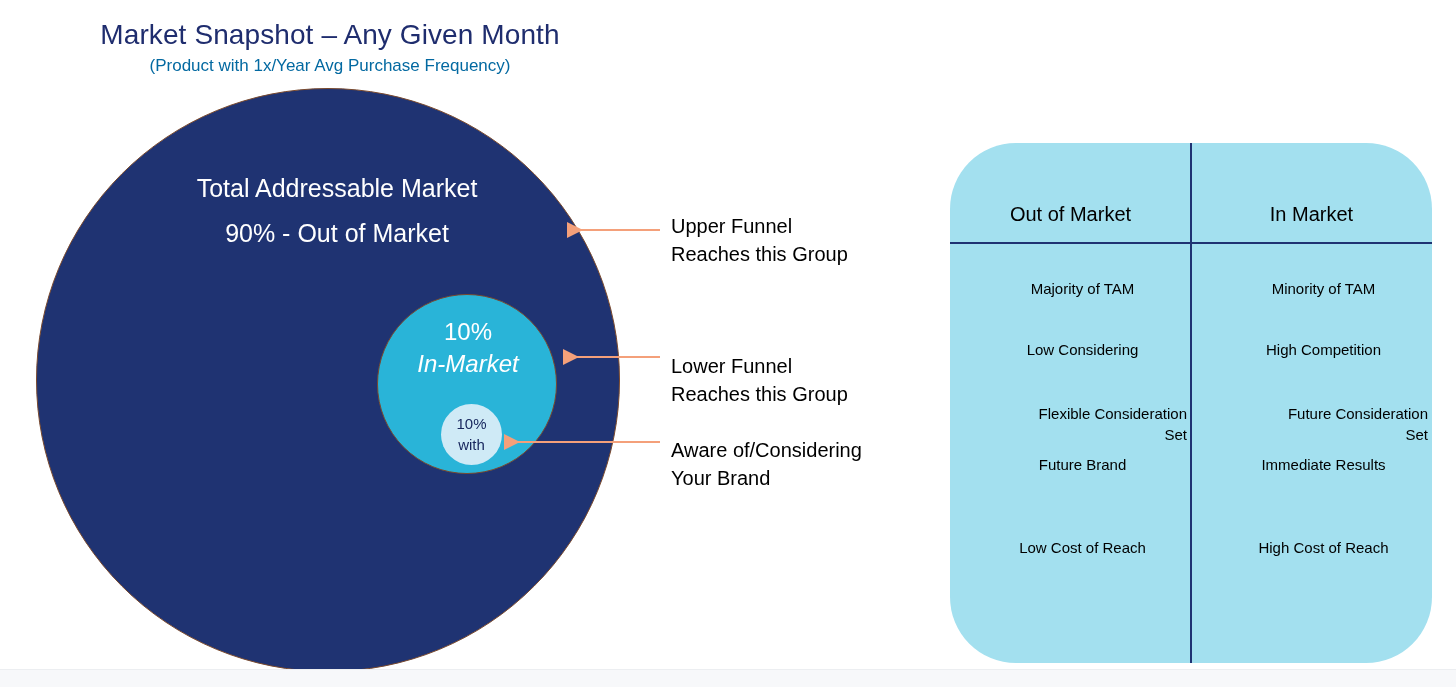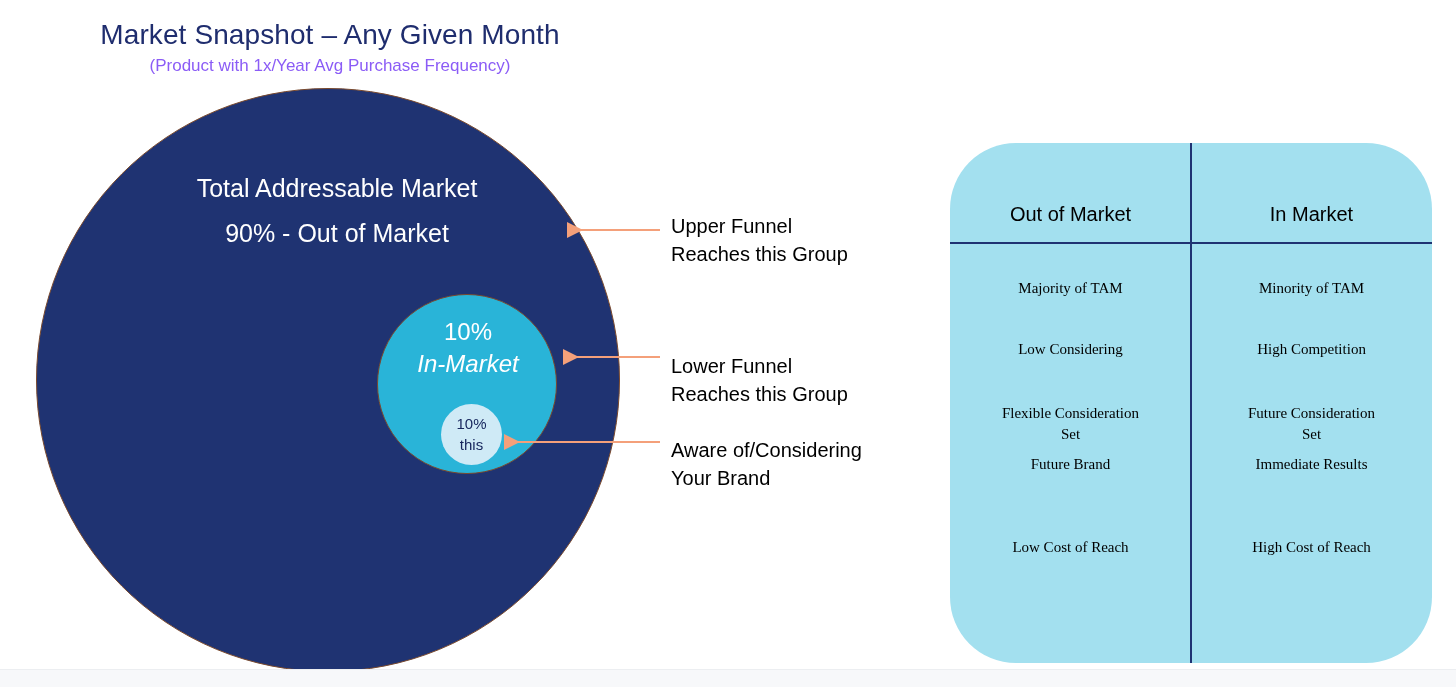--- a/index.html
+++ b/index.html
@@ -41,21 +41,21 @@
     text-align: center;
   }
   .main-title {
     color: #1f2d6e;
     font-size: 28px;
     line-height: 34px;
     letter-spacing: 0.1px;
     white-space: nowrap;
   }
   .sub-title {
-    color: #8b5cf6;
+    color: #0369a1;
     font-size: 17px;
     line-height: 24px;
     margin-top: 2px;
     white-space: nowrap;
   }
 
   
   .circle-tam {
     position: absolute;
     left: 36px;
@@ -185,42 +185,41 @@
   }
   .compare-head-cell {
     width: 241px;
     text-align: center;
     font-size: 20px;
     line-height: 26px;
     color: #000000;
   }
   .compare-body {
     position: absolute;
-    left: 0;
+    left: 12px;
     top: 101px;
     width: 396px;
-    font-family: Liberation Serif, serif;
   }
   .compare-row {
     display: flex;
     width: 482px;
   }
   .compare-cell {
     width: 241px;
     text-align: center;
     font-size: 15px;
     line-height: 21px;
     color: #000000;
     box-sizing: border-box;
     padding: 0 16px;
     white-space: pre-line;
   }
   .rh-0 { height: 65px; padding-top: 34px; }
   .rh-1 { height: 64px; padding-top: 30px; }
-  .rh-2 { height: 67px; padding-top: 30px; }
+  .rh-2 { height: 67px; padding-top: 30px; text-align: right; }
   .rh-3 { height: 66px; padding-top: 14px; }
   .rh-4 { height: 66px; padding-top: 31px; }
 </style>
 </head>
 <body>
 
 <div id="canvas">
 
   <div class="title-block">
     <div class="main-title">Market Snapshot – Any Given Month</div>
@@ -237,21 +236,21 @@
   <div class="circle-inmarket">
     <div class="inmarket-text">
       <div class="inmarket-line1">10%</div>
       <div class="inmarket-line2">In-Market</div>
     </div>
   </div>
 
   <div class="circle-aware">
     <div class="aware-text">
       <div class="aware-line1">10%</div>
-      <div class="aware-line2">this</div>
+      <div class="aware-line2">with</div>
     </div>
   </div>
 
   <svg class="arrow-svg" viewBox="0 0 1456 687">
     <defs>
       <marker id="ah" markerWidth="9" markerHeight="8" refX="8" refY="4" orient="auto" markerUnits="strokeWidth">
         <path d="M8,0 L0,4 L8,8 Z" fill="#f4a07a"></path>
       </marker>
     </defs>
     <line x1="660" y1="230" x2="567" y2="230" stroke="#f4a07a" stroke-width="2" marker-end="url(#ah)"></line>

